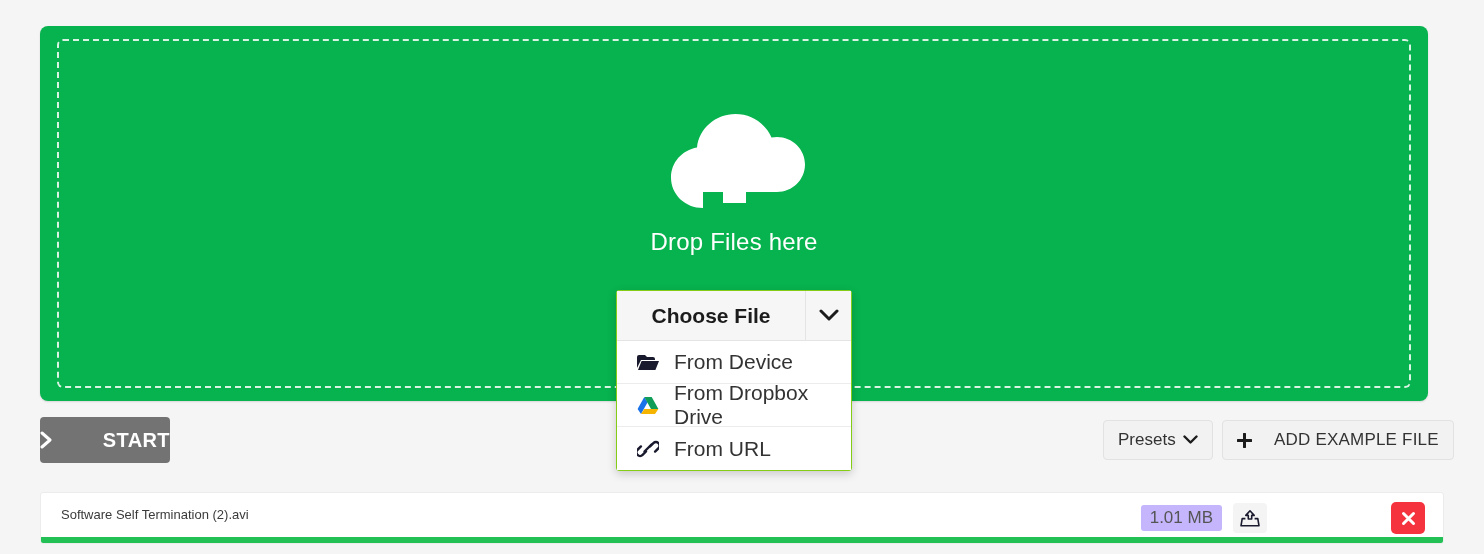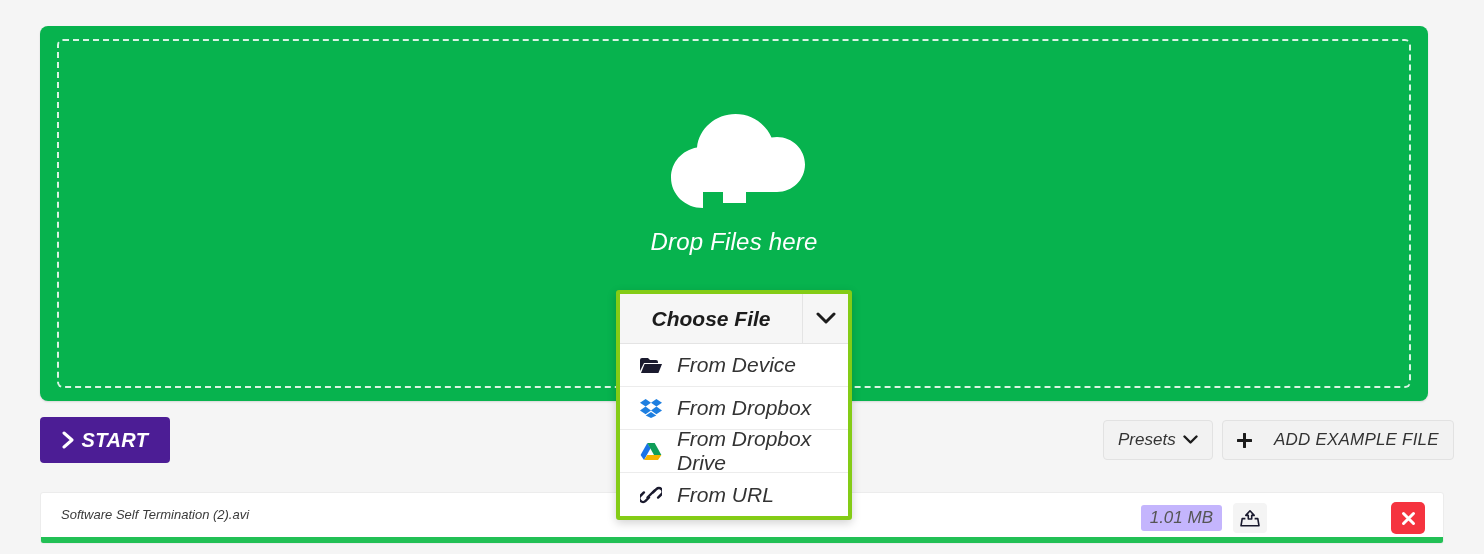--- a/index.html
+++ b/index.html
@@ -2,21 +2,21 @@
 <html><head>
 <meta charset="utf-8">
 <style>
   * { box-sizing: border-box; margin: 0; padding: 0; }
   html, body {
     width: 1484px; height: 554px;
     background: #f5f5f5;
     font-family: "Liberation Sans", sans-serif;
     overflow: hidden;
   }
-  .page { position: relative; width: 1484px; height: 554px; font-style: italic; }
+  .page { position: relative; width: 1484px; height: 554px; }
 
   
   .dropzone {
     position: absolute; left: 40px; top: 26px;
     width: 1388px; height: 375px;
     background: #07b34e;
     border-radius: 8px;
     box-shadow: 0 1px 2px rgba(0,0,0,.12);
   }
   .dropzone-inner {
@@ -32,21 +32,21 @@
   .drop-label {
     margin-top: 12px;
     font-size: 24px; color: #ffffff; letter-spacing: .2px;
   }
 
   
   .chooser {
     position: absolute; left: 616px; top: 290px;
     width: 236px;
     background: #ffffff;
-    border: 4px solid #84cc16;
+    border: 1px solid #84cc16;
     border-radius: 3px;
     box-shadow: 0 3px 10px rgba(0,0,0,.18);
     z-index: 20;
   }
   .chooser-head {
     display: flex; align-items: stretch;
     height: 50px;
     background: #f6f6f6;
     border-bottom: 1px solid #e4e4e4;
   }
@@ -165,32 +165,20 @@
     <div class="menu-item">
       <span class="mi-icon">
         <svg width="22" height="17" viewBox="0 0 22 17">
           <path fill="#1a1a2e" d="M0 3a2 2 0 0 1 2-2h6l2 2h6a2 2 0 0 1 2 2v1H4L0 14z"></path>
           <path fill="#1a1a2e" d="M4.6 7H22l-3.6 9H1z"></path>
         </svg>
       </span>
       <span class="mi-label">From Device</span>
     </div>
 
-    <div class="menu-item">
-      <span class="mi-icon">
-        <svg width="22" height="19" viewBox="0 0 22 19">
-          <path fill="#1e7fe0" d="M5.6 0 0 3.8l5.6 3.8L11 3.8z"></path>
-          <path fill="#1e7fe0" d="M16.4 0 11 3.8l5.4 3.8L22 3.8z"></path>
-          <path fill="#1e7fe0" d="M0 11.4 5.6 7.6 11 11.4 5.6 15.2z"></path>
-          <path fill="#1e7fe0" d="M16.4 7.6 11 11.4l5.4 3.8L22 11.4z"></path>
-          <path fill="#1e7fe0" d="M5.7 16.4 11 12.9l5.3 3.5L11 19z"></path>
-        </svg>
-      </span>
-      <span class="mi-label">From Dropbox</span>
-    </div>
 
     <div class="menu-item">
       <span class="mi-icon">
         <svg width="22" height="19" viewBox="0 0 22 19">
           <path fill="#1a73e8" d="M7.3 1 0.6 13l3.4 5 6.6-11.8z"></path>
           <path fill="#0f9d58" d="M7.3 1h7.4l6.7 12H14z"></path>
           <path fill="#f4b400" d="M4 18h14l3.4-5H7.3z"></path>
         </svg>
       </span>
       <span class="mi-label">From Dropbox Drive</span>
@@ -203,21 +191,21 @@
             <path d="M9 12.5 5.6 15.9a3.6 3.6 0 0 1-5.1-5.1l3.4-3.4"></path>
             <path d="M13 7.5l3.4-3.4a3.6 3.6 0 0 1 5.1 5.1l-3.4 3.4"></path>
             <path d="M7.5 12.5 14.5 5.5"></path>
           </g>
         </svg>
       </span>
       <span class="mi-label">From URL</span>
     </div>
   </div>
 
-  <div class="start-btn" style="background: #4c1d95;">
+  <div class="start-btn" style="background: #737373; justify-content: space-between;">
     <svg width="13" height="18" viewBox="0 0 13 18">
       <path d="M2 2 L10 9 L2 16" stroke="#ffffff" stroke-width="3" fill="none" stroke-linecap="round" stroke-linejoin="round"></path>
     </svg>
     <span>START</span>
   </div>
 
   <div class="presets-btn">
     <span>Presets</span>
     <svg width="15" height="10" viewBox="0 0 15 10">
       <path d="M1.5 1.5 L7.5 7.5 L13.5 1.5" stroke="#1c1c1c" stroke-width="2.4" fill="none" stroke-linecap="round" stroke-linejoin="round"></path>

